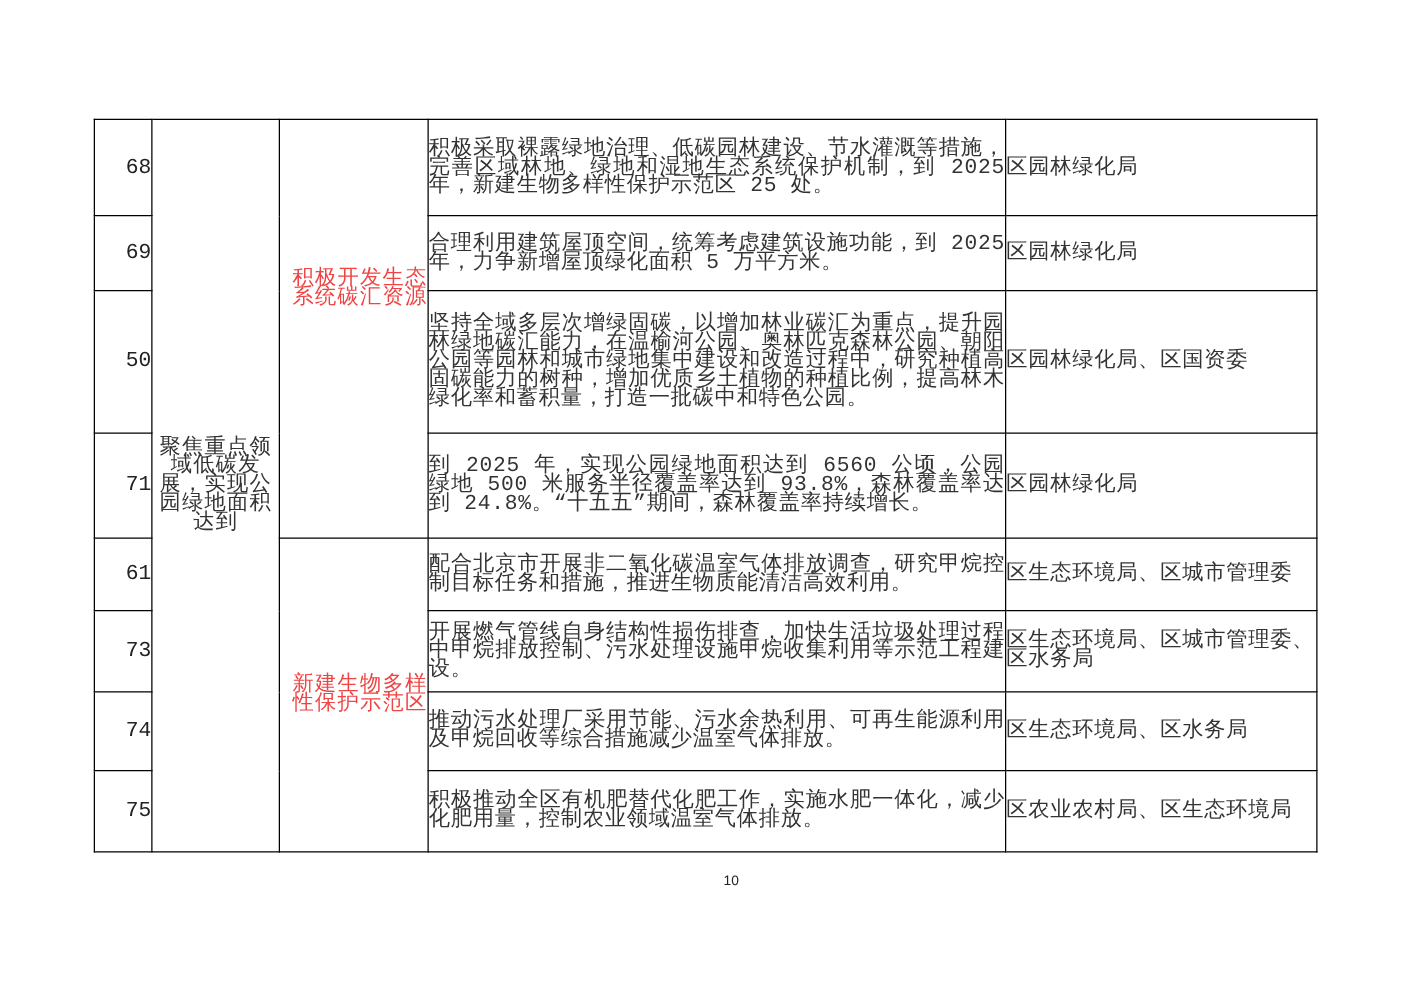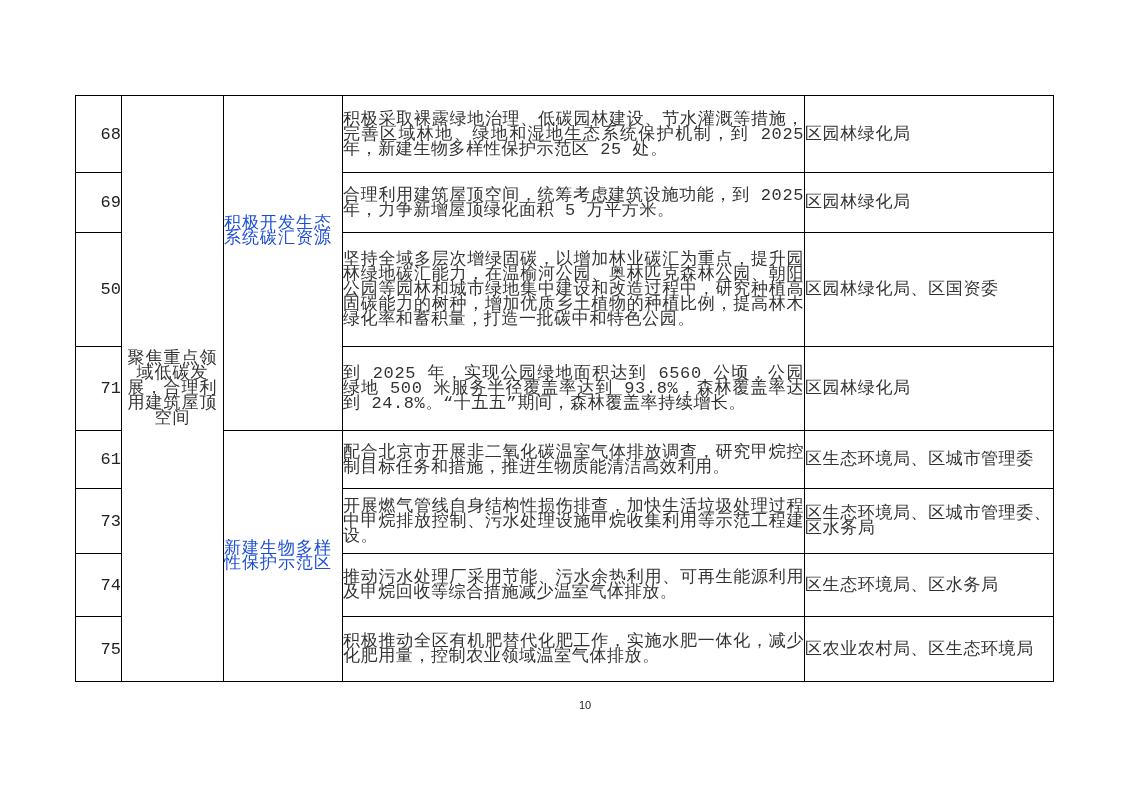--- a/index.html
+++ b/index.html
@@ -4,42 +4,42 @@
 <style>
   html, body { margin:0; padding:0; background:#fff; }
   body { width:1122px; height:793px; position:relative; overflow:hidden;
          font-family:"DejaVu Serif","Liberation Serif", serif; color:#222; }
   .page { position:absolute; left:0; top:0; width:1122px; height:793px; background:#fff; }
   table.plan { position:absolute; left:75px; top:95px; width:978px;
                border-collapse:collapse; table-layout:fixed; }
   table.plan td { border:1.2px solid #000; padding:0; font-size:17px; line-height:15px;font-family:Liberation Mono, monospace; }
   td.num { text-align:right; vertical-align:middle; font-family:"Liberation Serif", serif; font-size:15px; }
   td.cat { text-align:center; vertical-align:middle; padding:0 6px; color:#333; letter-spacing:1px; }
-  td.sub { text-align:left; vertical-align:middle; padding:0 6px; color:#1d4ed8; letter-spacing:1px; }
+  td.sub { text-align:right; vertical-align:middle; padding:0 6px; color:#ef4444; letter-spacing:1px; }
   td.desc { padding:4px 7px 6px 8px; color:#333; text-align:justify; letter-spacing:0.6px; vertical-align:middle; }
   td.dept { padding:0 8px; color:#333; vertical-align:middle; letter-spacing:0.6px; }
   .pagenum { position:absolute; left:0; width:1122px; top:699px; text-align:center;
              font-family:"Liberation Sans", sans-serif; font-size:11px; color:#222;margin-left:24px; }
 </style>
 </head>
 <body>
 
 <div class="page">
   <table class="plan">
     <colgroup>
       <col style="width:46px">
       <col style="width:102px">
       <col style="width:119px">
       <col style="width:462px">
       <col style="width:249px">
     </colgroup>
     <tbody>
       <tr style="height:77px">
         <td class="num">68</td>
-        <td class="cat" rowspan="8">聚焦重点领域低碳发展，合理利用建筑屋顶空间</td>
+        <td class="cat" rowspan="8">聚焦重点领域低碳发展，实现公园绿地面积达到</td>
         <td class="sub" rowspan="4" style="vertical-align:top;padding-top:120px">积极开发生态系统碳汇资源</td>
         <td class="desc">积极采取裸露绿地治理、低碳园林建设、节水灌溉等措施，完善区域林地、绿地和湿地生态系统保护机制，到 2025 年，新建生物多样性保护示范区 25 处。</td>
         <td class="dept">区园林绿化局</td>
       </tr>
       <tr style="height:60px">
         <td class="num">69</td>
         <td class="desc">合理利用建筑屋顶空间，统筹考虑建筑设施功能，到 2025 年，力争新增屋顶绿化面积 5 万平方米。</td>
         <td class="dept">区园林绿化局</td>
       </tr>
       <tr style="height:114px">

